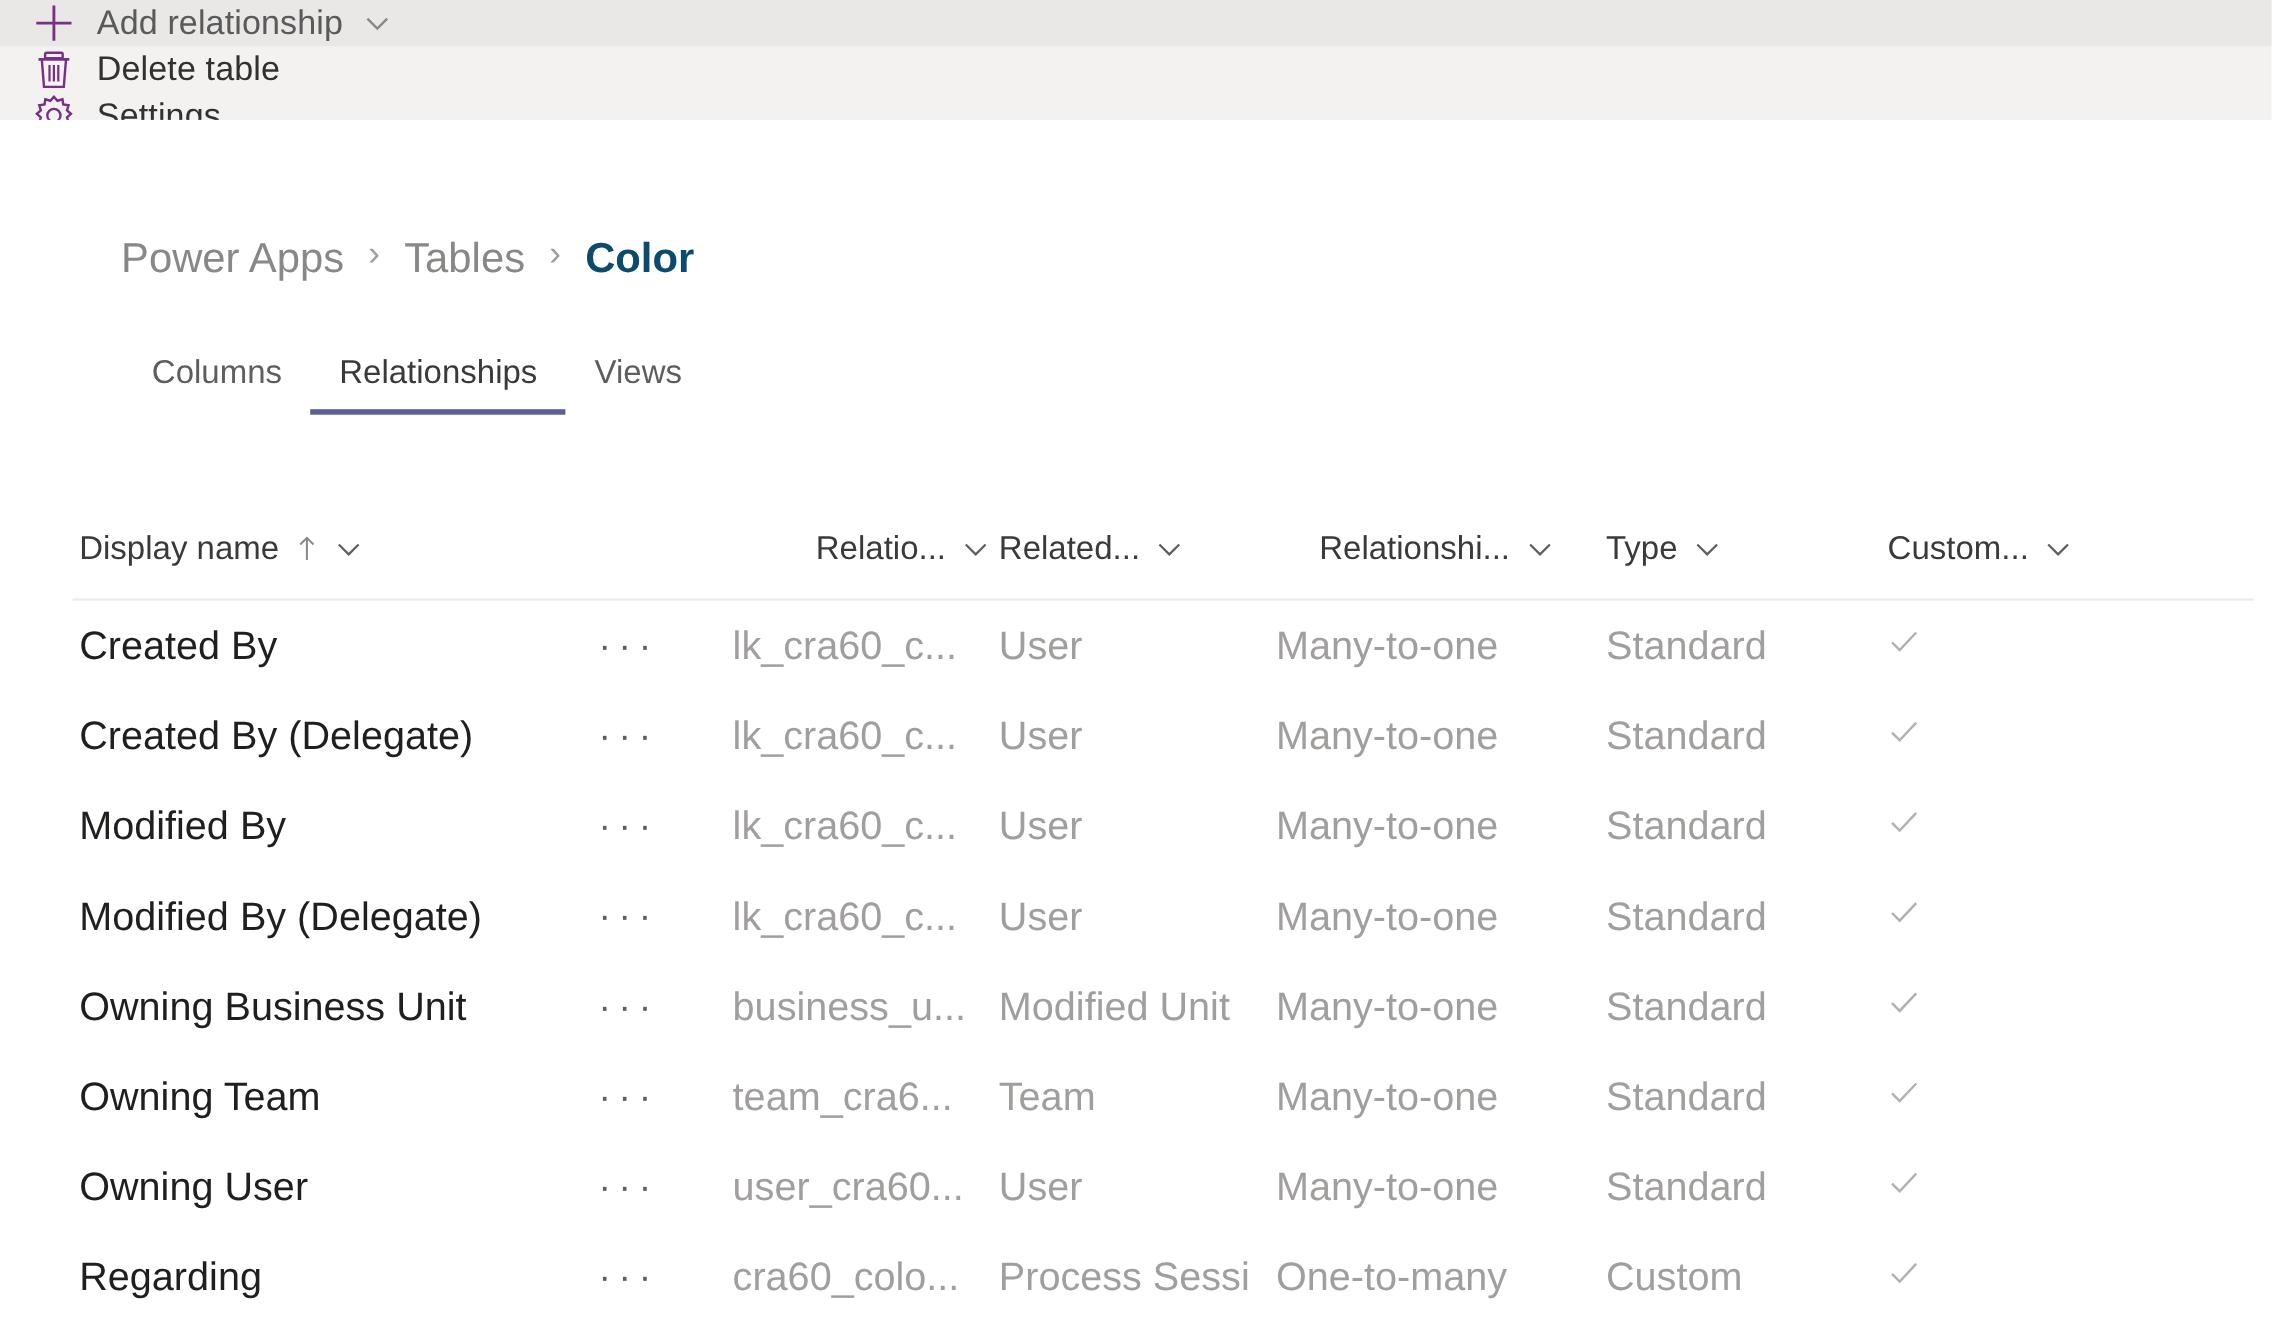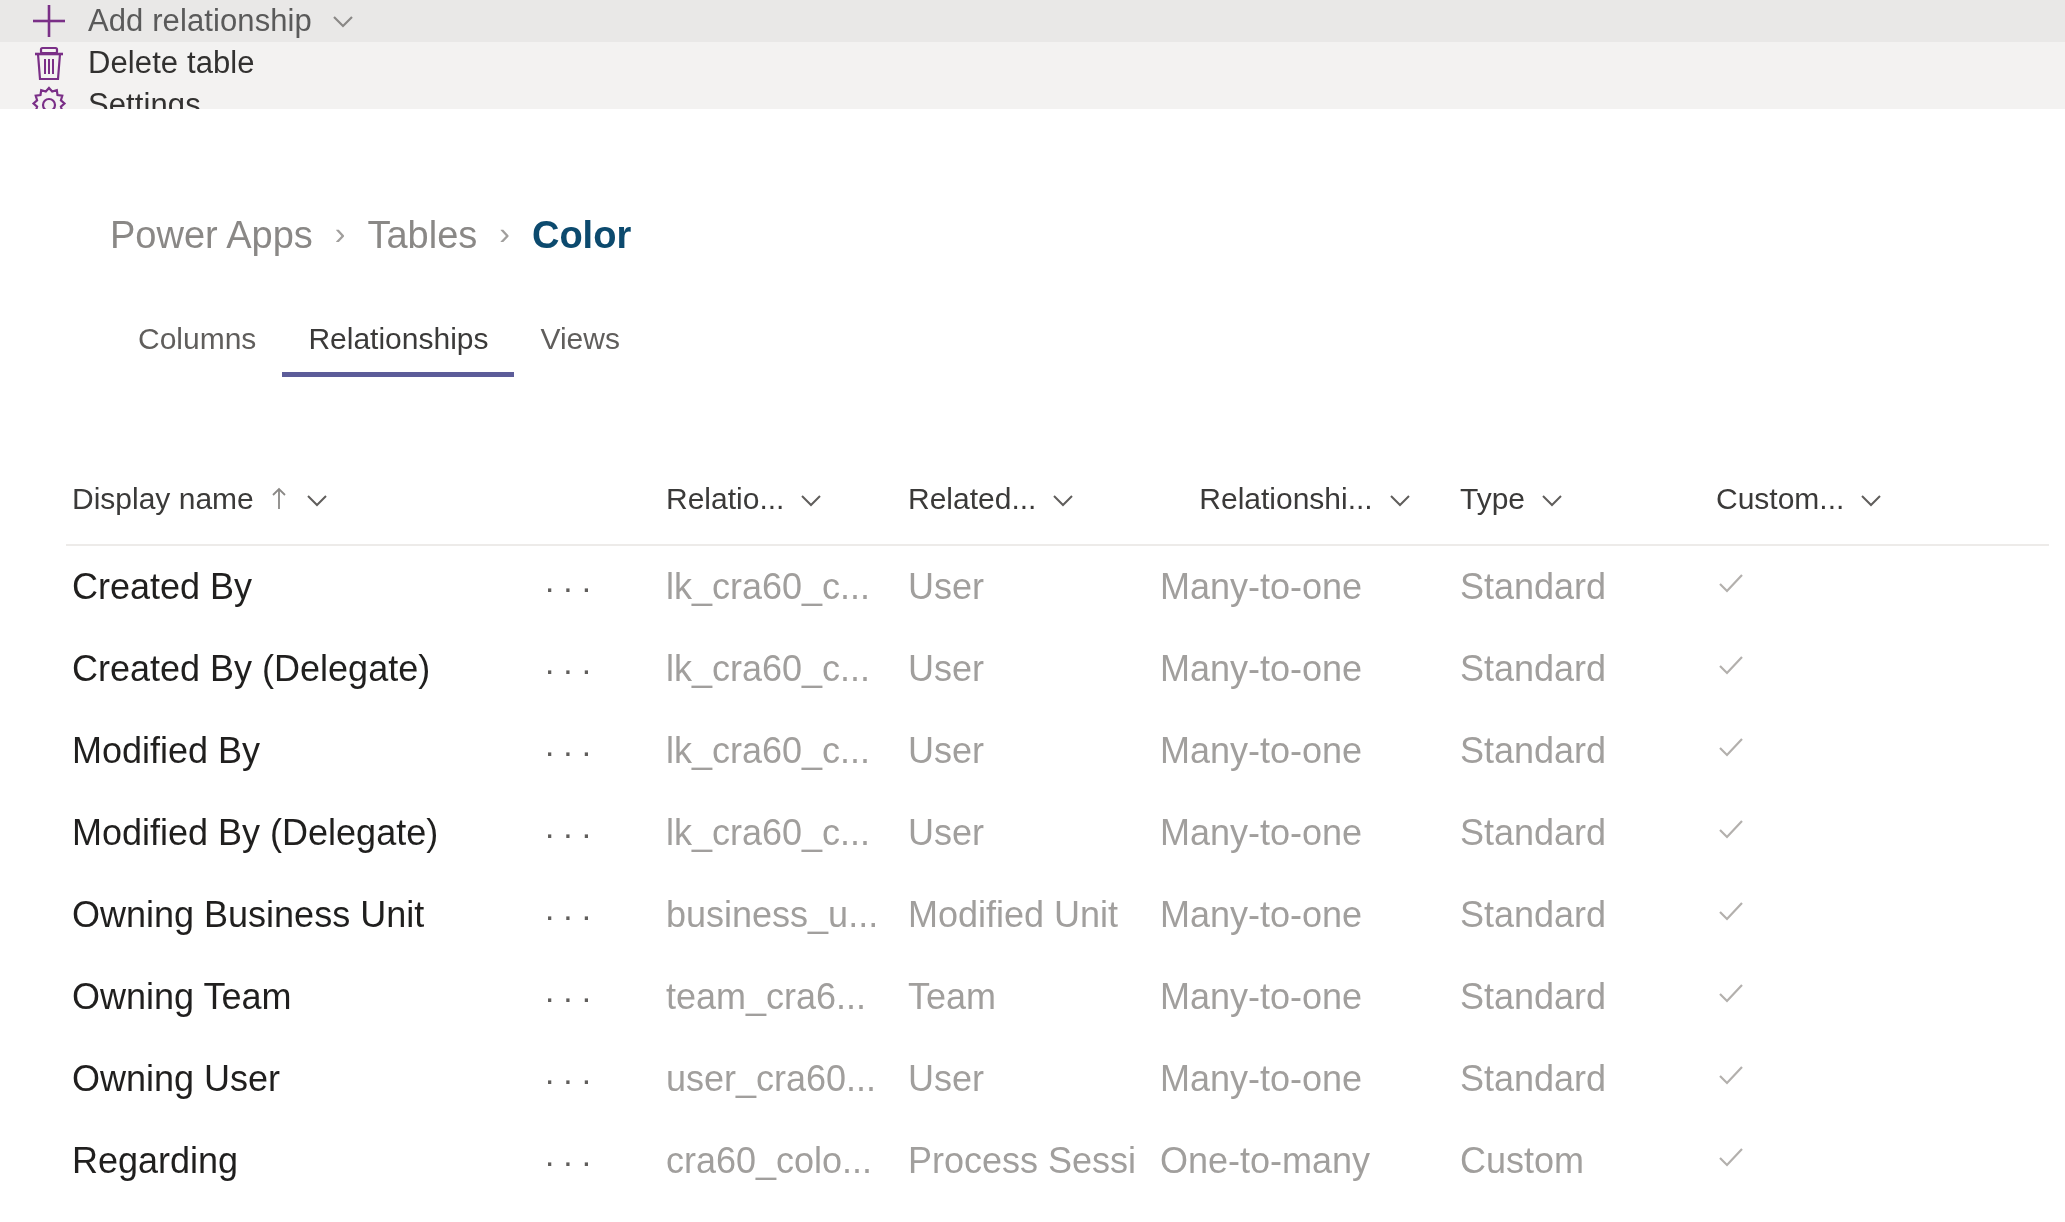--- a/index.html
+++ b/index.html
@@ -88,21 +88,21 @@
     width: 2065px;
     height: 1113px;
     background: #ffffff;
   }
 
   .breadcrumb {
     position: absolute;
     left: 110px;
     top: 105px;
     display: flex;
-    align-items: center;
+    align-items: flex-start;
     gap: 0;
   }
   .bc-item {
     font-size: 38px;
     color: #8a8886;
     cursor: pointer;
     white-space: nowrap;
   }
   .bc-item.current {
     color: #0c4a6e;
@@ -201,21 +201,21 @@
     font-size: 34px;
     letter-spacing: 7px;
     display: flex;
     align-items: center;
     justify-content: flex-start;
   }
 
   
   .c-name   { width: 478px; padding-left: 6px; }
   .c-menu   { width: 122px; }
-  .c-relname{ width: 242px; }
+  .c-relname{ width: 242px; justify-content: flex-end; }
   .c-related{ width: 252px; }
   .c-reltype{ width: 300px; justify-content: center; }
   .c-type   { width: 256px; }
   .c-custom { width: 260px; }
 
   .check {
     width: 30px;
     height: 30px;
     display: inline-block;
   }

